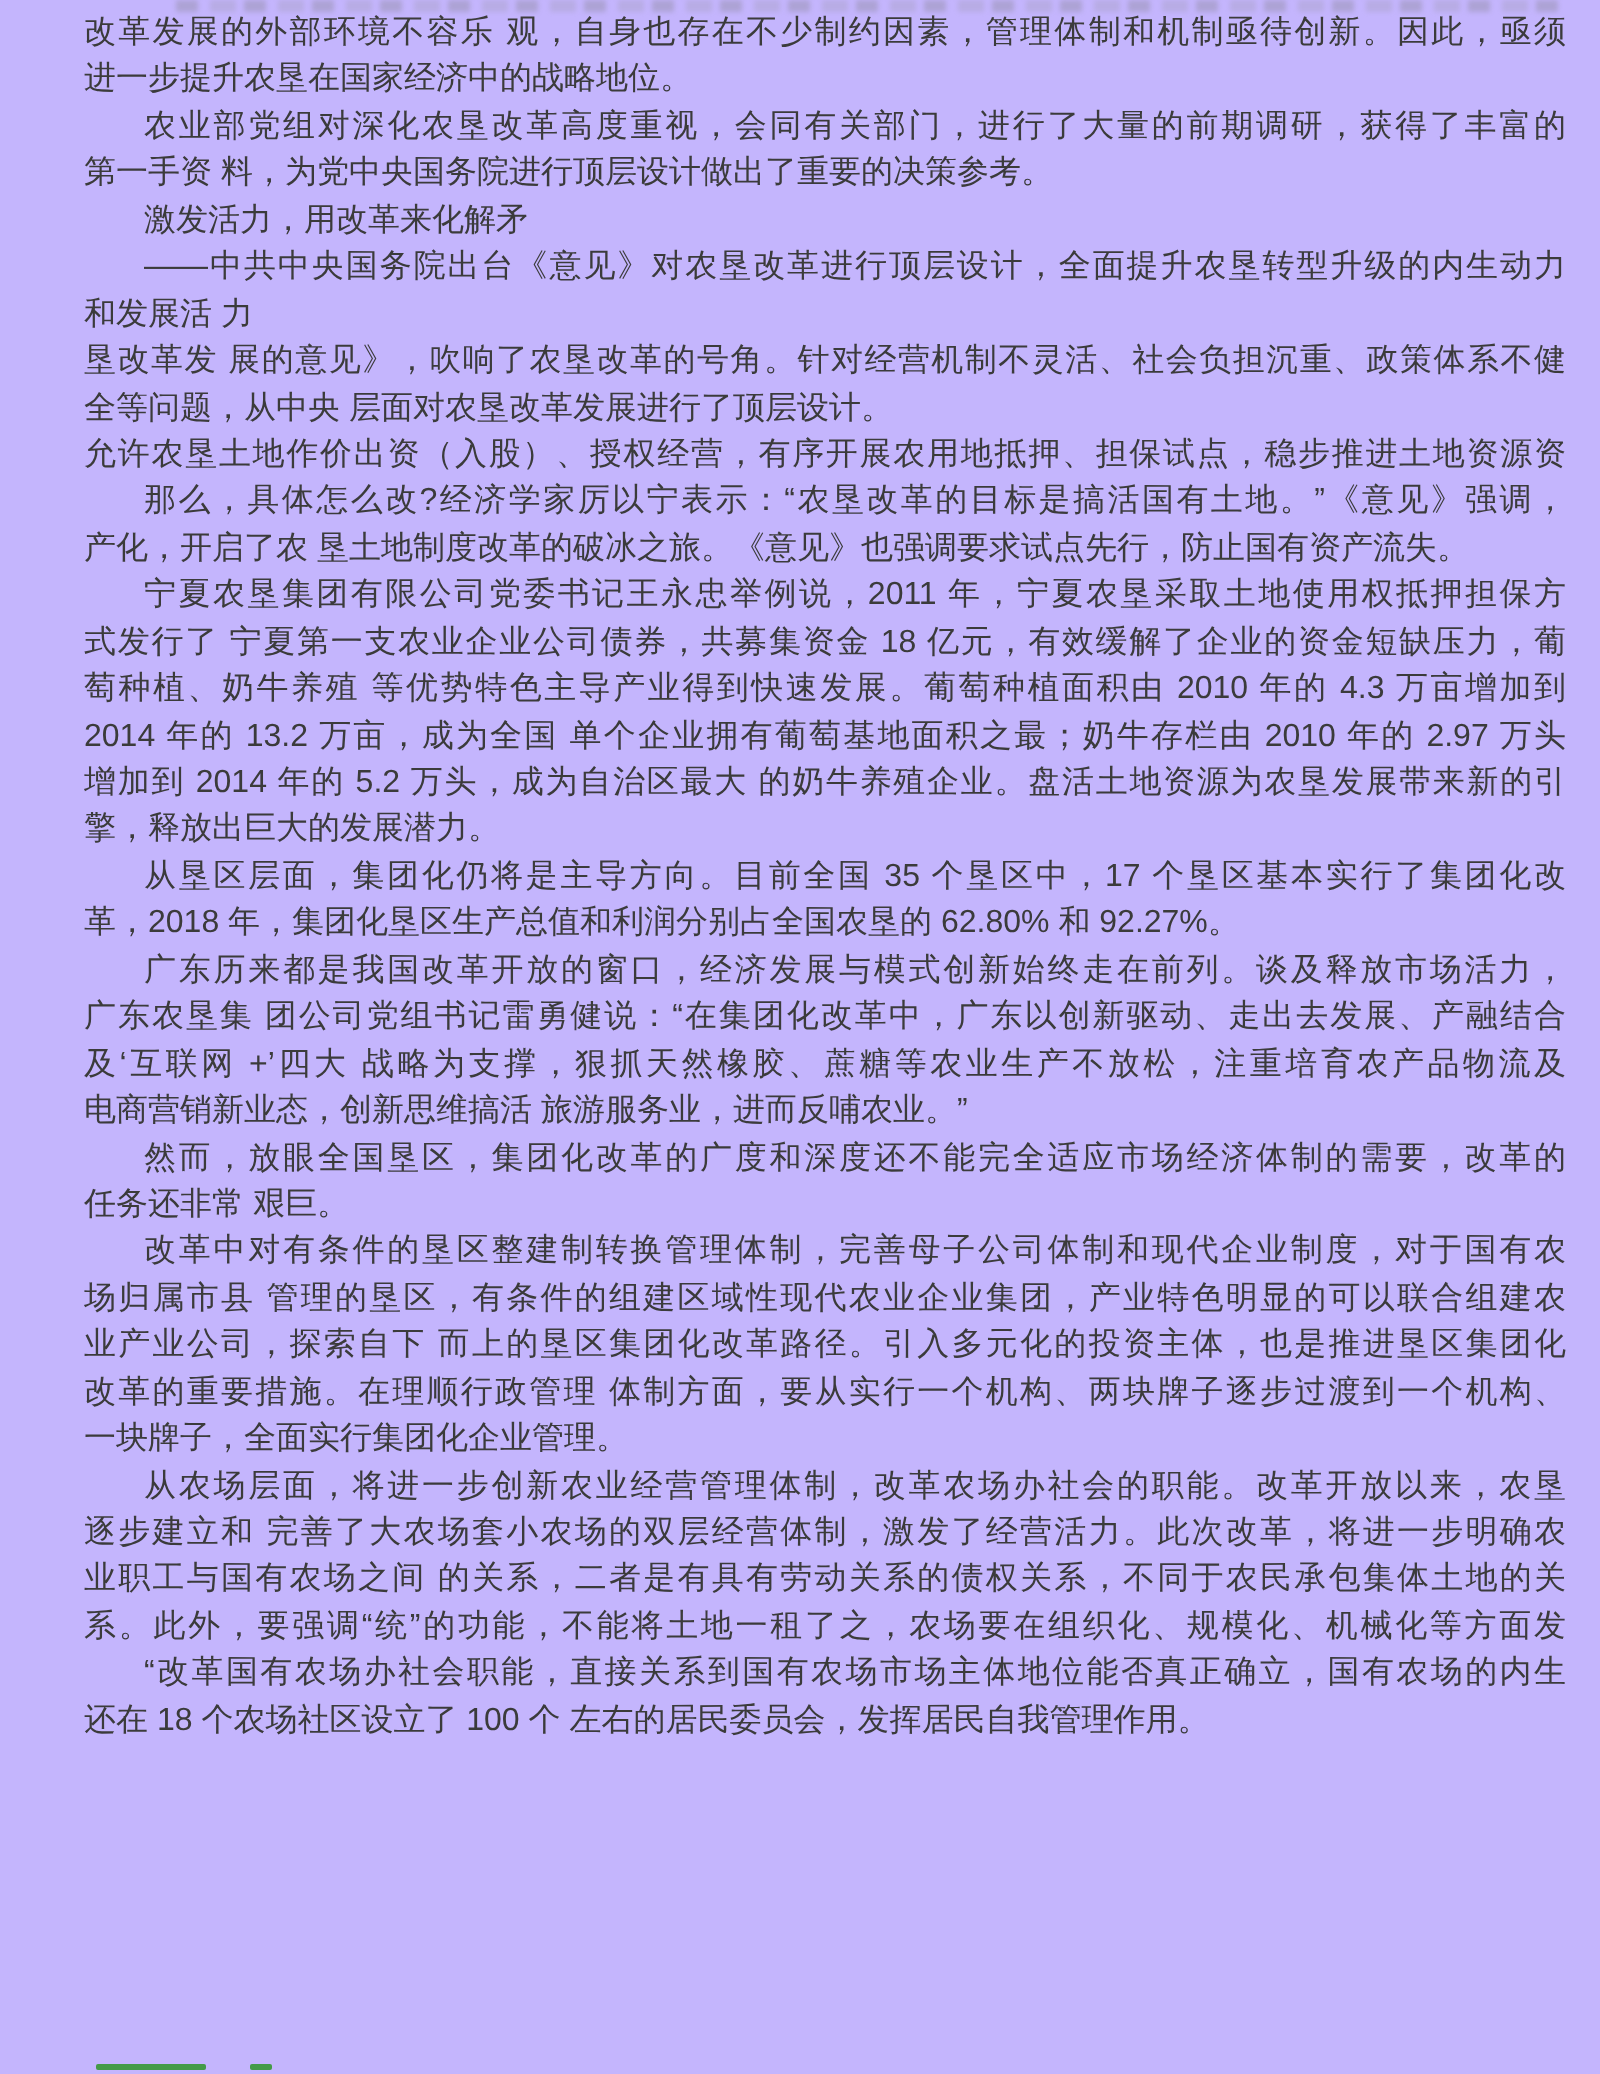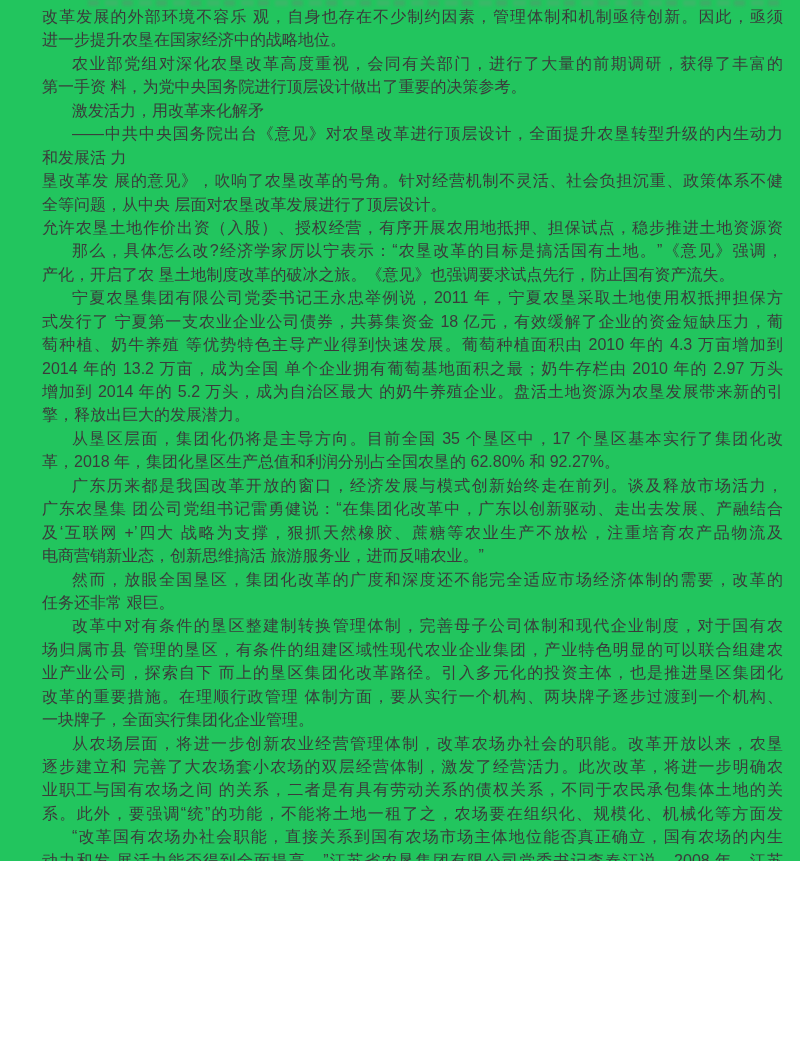--- a/index.html
+++ b/index.html
@@ -4,22 +4,22 @@
 <style>
   * { margin: 0; padding: 0; box-sizing: border-box; }
   html, body {
     width: 800px;
     background: #ffffff;
     font-family: "Liberation Sans", sans-serif;
   }
   .page {
     position: relative;
     width: 800px;
-    height: 861px;
-    background: #22c55e;
+    height: 1037px;
+    background: #c4b5fd;
     overflow: hidden;
   }
   
   .top-artifact {
     position: absolute;
     top: 0; left: 88px;
     width: 694px; height: 6px;
     background: repeating-linear-gradient(90deg,
       rgba(120,120,120,0.55) 0px, rgba(120,120,120,0.55) 11px,
       rgba(255,255,255,0) 11px, rgba(255,255,255,0) 17px,
@@ -96,20 +96,19 @@
       <div class="line indent">改革中对有条件的垦区整建制转换管理体制，完善母子公司体制和现代企业制度，对于国有农</div>
       <div class="line">场归属市县 管理的垦区，有条件的组建区域性现代农业企业集团，产业特色明显的可以联合组建农</div>
       <div class="line">业产业公司，探索自下 而上的垦区集团化改革路径。引入多元化的投资主体，也是推进垦区集团化</div>
       <div class="line">改革的重要措施。在理顺行政管理 体制方面，要从实行一个机构、两块牌子逐步过渡到一个机构、</div>
       <div class="line para-end">一块牌子，全面实行集团化企业管理。</div>
       <div class="line indent">从农场层面，将进一步创新农业经营管理体制，改革农场办社会的职能。改革开放以来，农垦</div>
       <div class="line">逐步建立和 完善了大农场套小农场的双层经营体制，激发了经营活力。此次改革，将进一步明确农</div>
       <div class="line">业职工与国有农场之间 的关系，二者是有具有劳动关系的债权关系，不同于农民承包集体土地的关</div>
       <div class="line">系。此外，要强调“统”的功能，不能将土地一租了之，农场要在组织化、规模化、机械化等方面发</div>
       <div class="line indent">“改革国有农场办社会职能，直接关系到国有农场市场主体地位能否真正确立，国有农场的内生</div>
-      <div class="line">动力和发 展活力能否得到全面提高。”江苏省农垦集团有限公司党委书记李春江说，2008 年，江苏</div>
       <div class="line para-end">还在 18 个农场社区设立了 100 个 左右的居民委员会，发挥居民自我管理作用。</div>
     </div>
 
   <div class="green-strip a" style="background: rgb(68, 154, 71);"></div>
   <div class="green-strip b" style="background: rgb(68, 154, 71);"></div>
 
 </div>
 
 </body></html>

